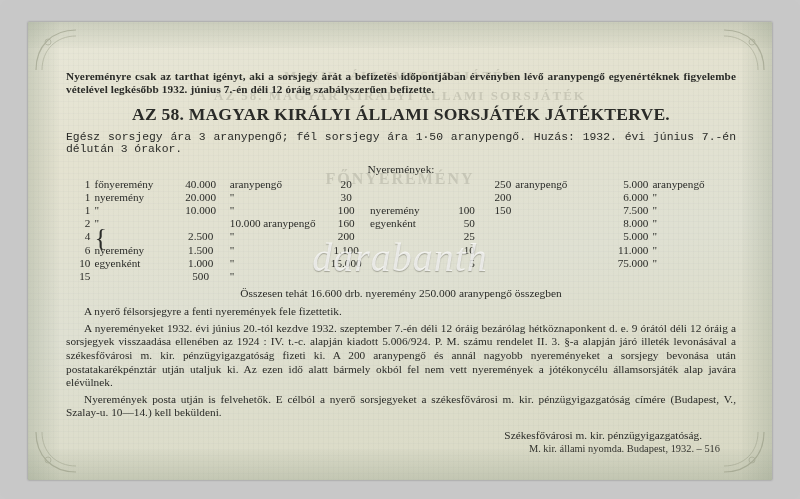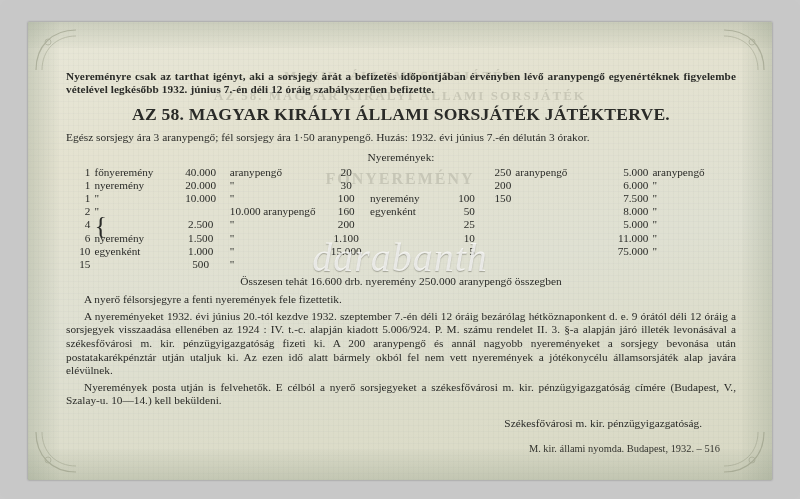--- a/index.html
+++ b/index.html
@@ -119,20 +119,21 @@
     text-align: center;
     font-size: 17.6px;
     font-weight: bold;
     margin: 7px 0 6px 0;
     letter-spacing: 0.2px;
   }
   .price-line {
     font-size: 11.4px;
     margin: 0 0 8px 0;
     text-align: justify;
+    font-family: Liberation Mono, monospace;
   }
   .prizes-head {
     text-align: center;
     font-size: 11.4px;
     margin: 0 0 3px 0;
   }
   table.prizes {
     width: 100%;
     border-collapse: collapse;
     font-size: 11.2px;

